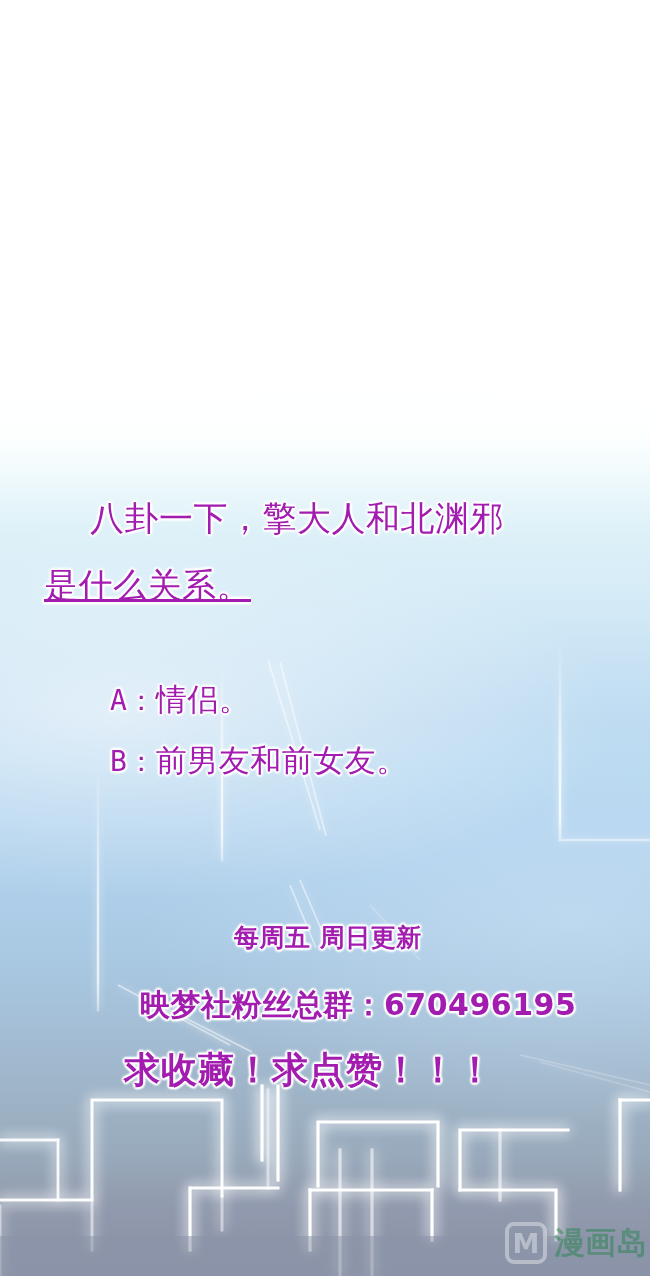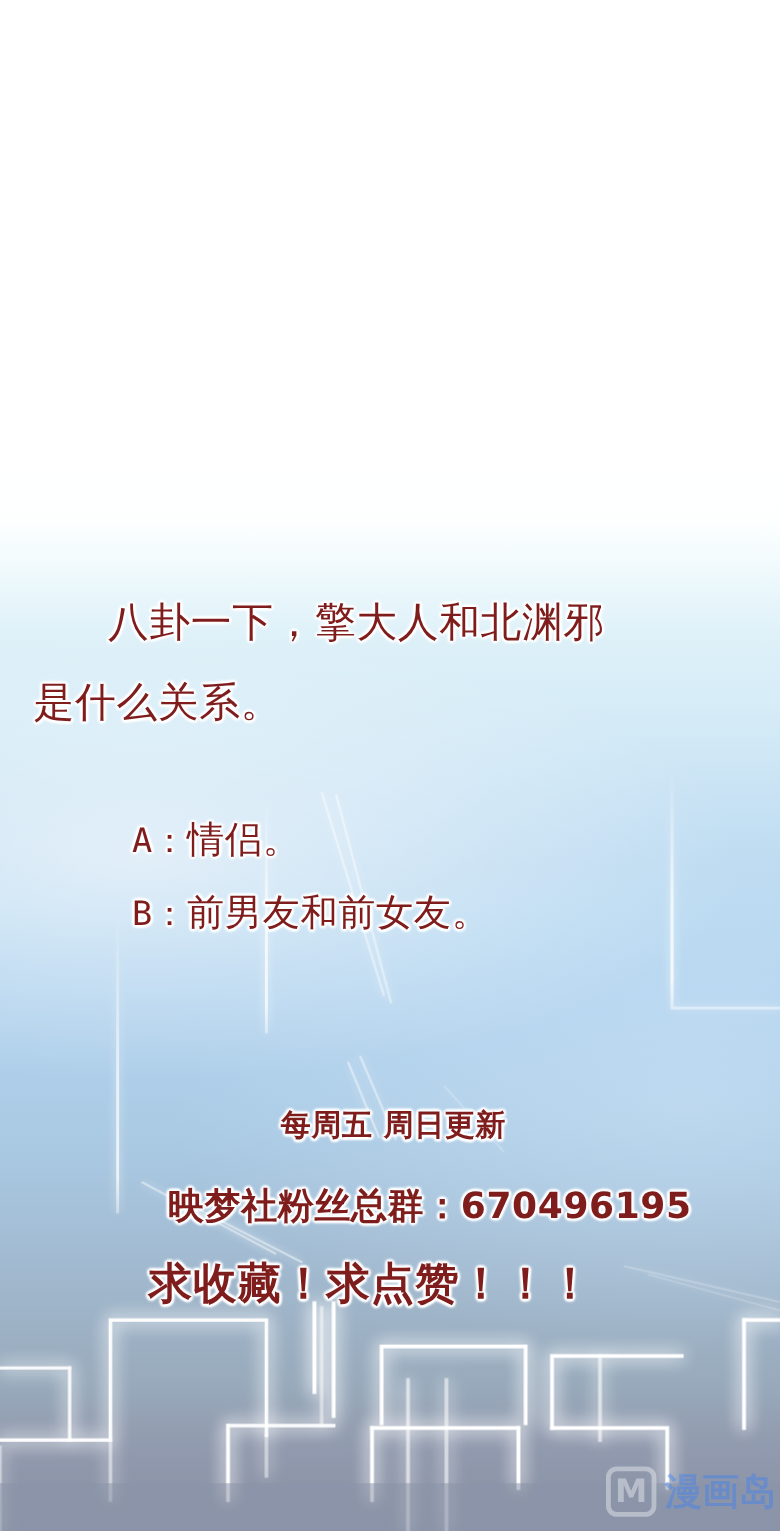--- a/index.html
+++ b/index.html
@@ -61,34 +61,34 @@
     mix-blend-mode:normal;
   }
 
   
   .grid-layer { position:absolute; inset:0; }
   .grid-layer svg { display:block; width:650px; height:1276px; }
 
   
   .txt {
     position:absolute;
-    color:#7f1d1d;
+    color:#a21caf;
     white-space:nowrap;
     letter-spacing:0.5px;
     text-shadow:
       0 0 3px #ffffff, 0 0 3px #ffffff, 0 0 4px #ffffff,
       1.6px 0 2px #ffffff, -1.6px 0 2px #ffffff,
       0 1.6px 2px #ffffff, 0 -1.6px 2px #ffffff,
       1.2px 1.2px 2px #ffffff, -1.2px -1.2px 2px #ffffff,
       1.2px -1.2px 2px #ffffff, -1.2px 1.2px 2px #ffffff;
   }
 
   .q-line        { font-size:34px; font-weight:400; }
   .q1 { left:90px;  top:496px; }
-  .q2 { left:28px;  top:563px; }
+  .q2 { left:44px;  top:563px;text-decoration:underline; }
 
   .opt           { font-size:31px; font-weight:400; }
   .opt .key      { font-family:"DejaVu Sans Mono","Liberation Mono",monospace; font-size:28px; }
   .opt1 { left:110px; top:679px; }
   .opt2 { left:110px; top:740px; }
   .opt3 { left:110px; top:801px; }
 
   .upd   { left:188px; top:921px; font-size:25px; font-weight:600;margin-left:46px; }
   .qq    { left:140px; top:985px; font-size:30px; font-weight:600; }
   .ask   { left:124px; top:1046px; font-size:36px; font-weight:700; letter-spacing:1px; }
@@ -101,21 +101,21 @@
     opacity:0.42;
   }
   .wm-box {
     width:42px; height:42px; border-radius:9px;
     border:4px solid #f2f5f8;
     display:flex; align-items:center; justify-content:center;
     color:#f2f5f8; font-size:27px; font-weight:700;
     font-family:"DejaVu Sans","Liberation Sans",sans-serif;
     line-height:1;
   }
-  .wm-text { color:#3b82f6; font-size:31px; font-weight:700; letter-spacing:0px; }
+  .wm-text { color:#15803d; font-size:31px; font-weight:700; letter-spacing:0px; }
 </style>
 </head>
 <body>
 
 <div id="page">
 
   <div class="bg-base"></div>
   <div class="bg-tint"></div>
 
   <div class="grid-layer">

